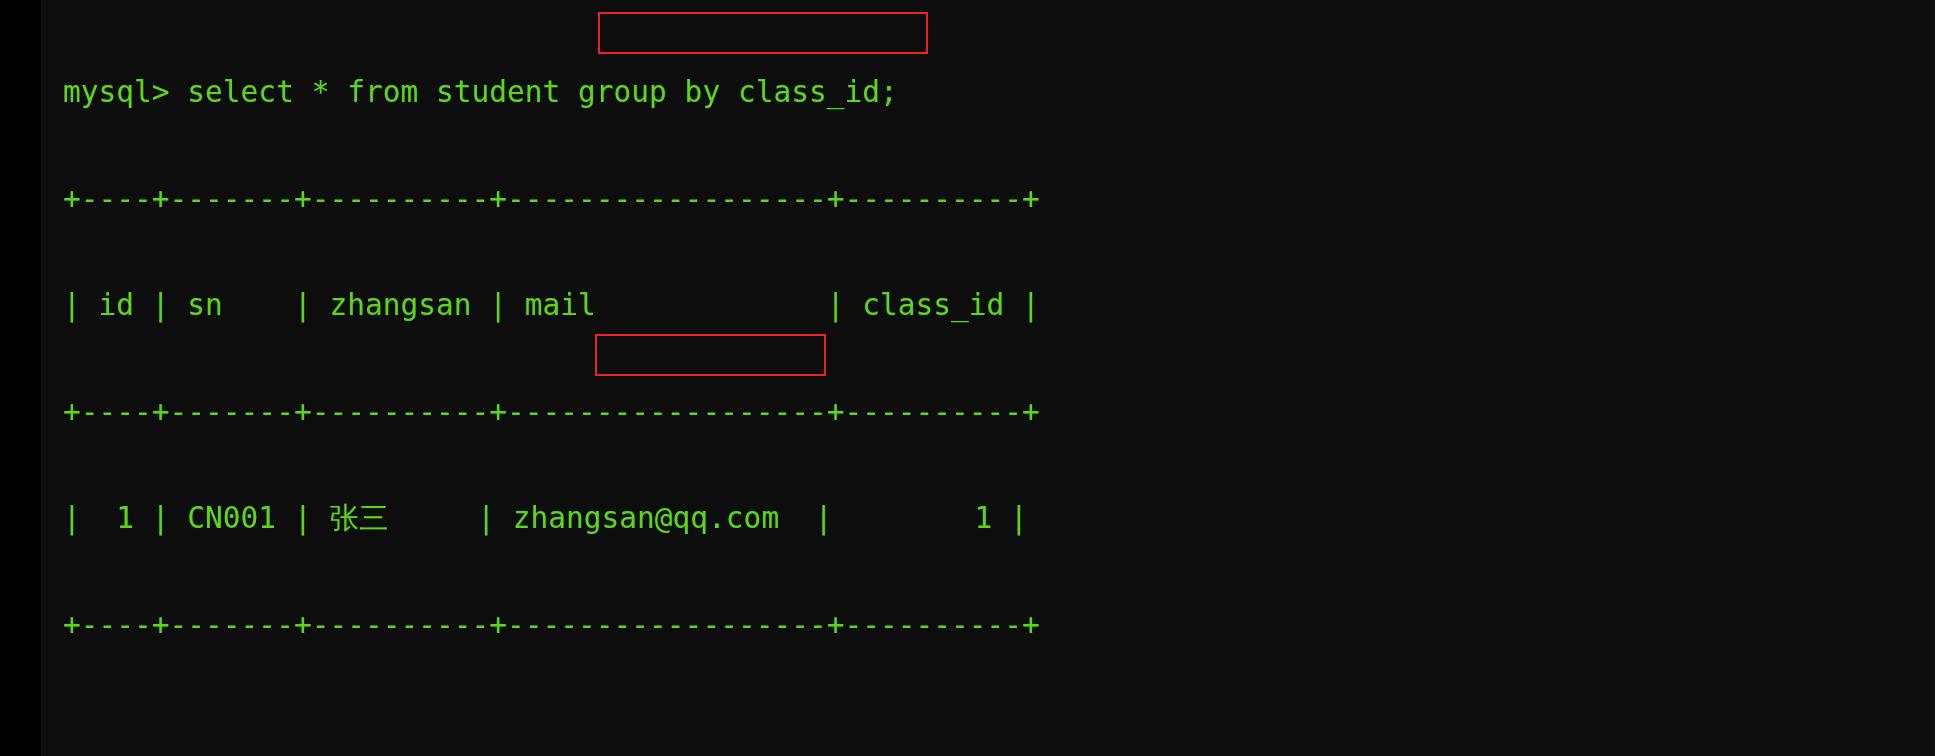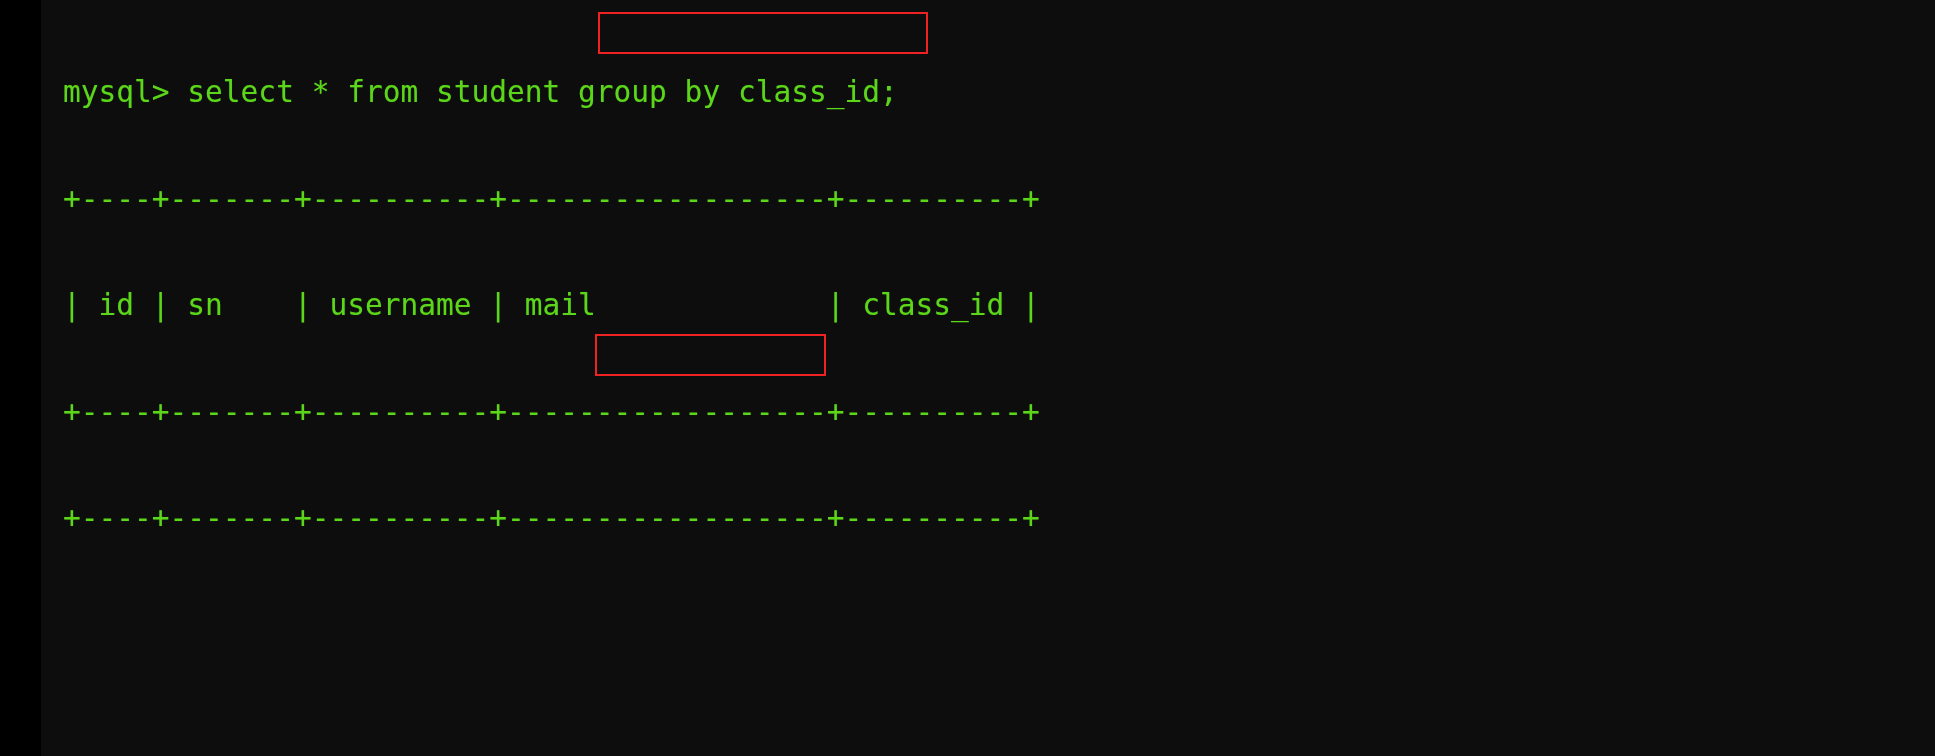--- a/index.html
+++ b/index.html
@@ -76,22 +76,23 @@
 </style>
 </head>
 <body>
 
 <div id="terminal">
   <div id="term-canvas">
 
     <div id="term-text">
       <div class="line">mysql&gt; select * from student group by class_id;</div>
       <div class="line">+----+-------+----------+------------------+----------+</div>
-      <div class="line">| id | sn    | username | mail             | class_id |</div>
+      <div class="line">| id | sn    | zhangsan | mail             | class_id |</div>
       <div class="line">+----+-------+----------+------------------+----------+</div>
+      <div class="line">|  1 | CN001 | 张三     | zhangsan@qq.com  |        1 |</div>
       <div class="line">+----+-------+----------+------------------+----------+</div>
       
       
       
       
       
       
       
       
       

